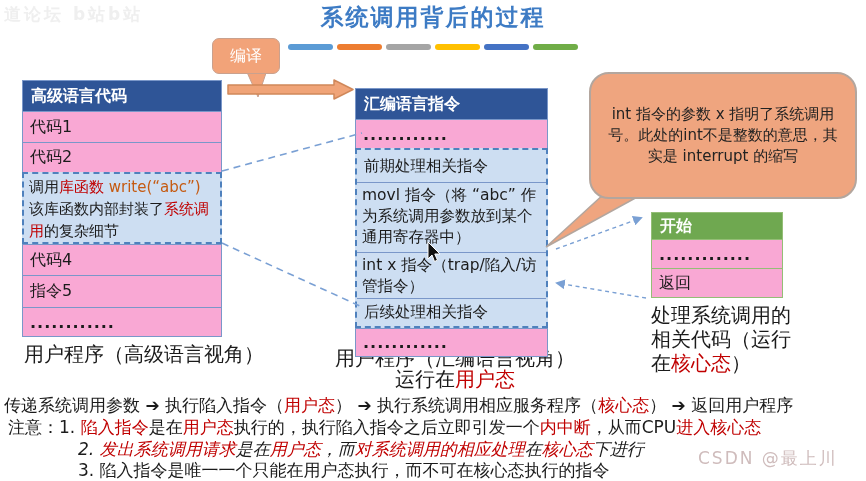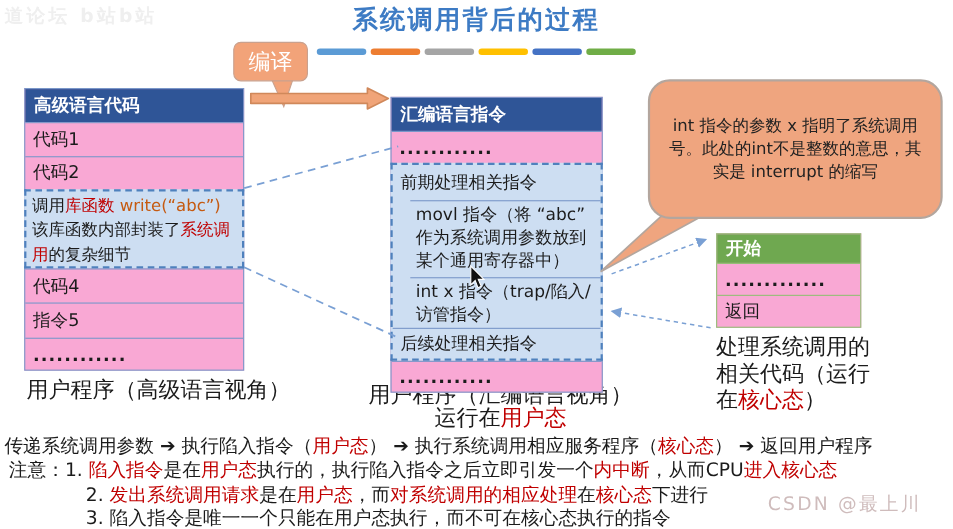--- a/index.html
+++ b/index.html
@@ -12,21 +12,21 @@
   .wm-br{position:absolute;left:698px;top:447px;font-size:17px;color:#cfbcbc;letter-spacing:2px;}
 
   
   .title{position:absolute;top:2px;left:0;width:100%;margin:0;text-align:center;
          font-size:23px;font-weight:bold;color:#3d7bc4;letter-spacing:2px;}
   .underline{position:absolute;top:44px;left:0;width:100%;display:flex;justify-content:center;gap:4px;}
   .underline span{width:45px;height:6px;border-radius:3px;display:block;}
 
   
   .compile-bubble{position:absolute;left:212px;top:38px;width:66px;height:34px;z-index:4;
-         background:#f2a379;border:1px solid #c9a18e;border-radius:7px;color:#fff;font-size:20px;
+         background:#f2a379;border:1px solid #c9a18e;border-radius:7px;color:#fff;font-size:16px;
          display:flex;align-items:center;justify-content:center;}
   .int-bubble{position:absolute;left:589px;top:72px;width:268px;height:127px;z-index:4;
          background:#efa57f;border:2px solid #b3a69e;border-radius:20px;box-sizing:border-box;
          display:flex;align-items:center;justify-content:center;text-align:center;
          font-size:15px;line-height:21px;color:#222;padding:4px 12px;}
 
   
   .tbl{position:absolute;box-sizing:border-box;border:1px solid #7a97c9;background:#f9a8d4;z-index:2;}
   .tbl-h{background:#2f5597;color:#fff;font-weight:bold;font-size:16px;padding-left:8px;
          display:flex;align-items:center;box-sizing:border-box;}
@@ -38,40 +38,40 @@
   .left-tbl .tbl-h{height:30px;}
   .h31{height:31px}.h30{height:30px}.h32{height:32px}.h29{height:29px}.h28{height:28px}
   .hl{border:2px dashed #4f81bd;background:#cddef2;margin:0 -1px;display:block;
       height:72px;padding:2px 5px;font-size:15px;line-height:22px;align-items:normal;}
 
   .mid-tbl{left:355px;top:88px;width:193px;}
   .mid-tbl .tbl-h{height:30px;}
   .mid-hl-wrap{border:2px dashed #4f81bd;background:#cddef2;margin:0 -1px;}
   .mid-hl-wrap .row{font-size:15.5px;}
   .mid-hl-wrap .row:first-child{border-top:none;}
-  .row.multi{display:block;padding:2px 5px;line-height:21px;align-items:normal;margin-left:16px;}
+  .row.multi{display:block;padding:2px 5px;line-height:21px;align-items:normal;}
   .mh32{height:32px}.mh70{height:70px}.mh46{height:46px}.mh28{height:28px}
 
   .kernel-tbl{left:651px;top:212px;width:132px;border:1px solid #94be76;}
   .kernel-tbl .tbl-h{background:#6fa850;height:26px;}
   .kernel-tbl .row{border-top:1px solid #94be76;}
   .kh29{height:29px}
 
   
   .caption{position:absolute;font-size:20px;color:#1b1b1b;white-space:nowrap;}
   .cap-left{left:24px;top:341px;}
   .cap-mid1{left:455px;top:345px;transform:translateX(-50%);}
   .cap-mid2{left:455px;top:366px;transform:translateX(-50%);}
   .cap-kernel{left:651px;top:303px;width:142px;white-space:normal;line-height:24px;}
 
   
   .flow-line{position:absolute;left:4px;top:394px;font-size:17px;white-space:nowrap;}
   .note{position:absolute;font-size:17px;white-space:nowrap;}
   .note1{left:8px;top:416px;}
-  .note2{left:78px;top:438px;}
+  .note2{left:78px;top:438px;font-style:italic;}
   .note3{left:78px;top:459px;}
 
   
   .seg-red{color:#c00000;}
   .seg-orange{color:#c55a11;}
   .seg-arrow{font-weight:bold;}
 
   .overlay{position:absolute;left:0;top:0;width:866px;height:481px;z-index:3;pointer-events:none;}
 </style>
 </head>

